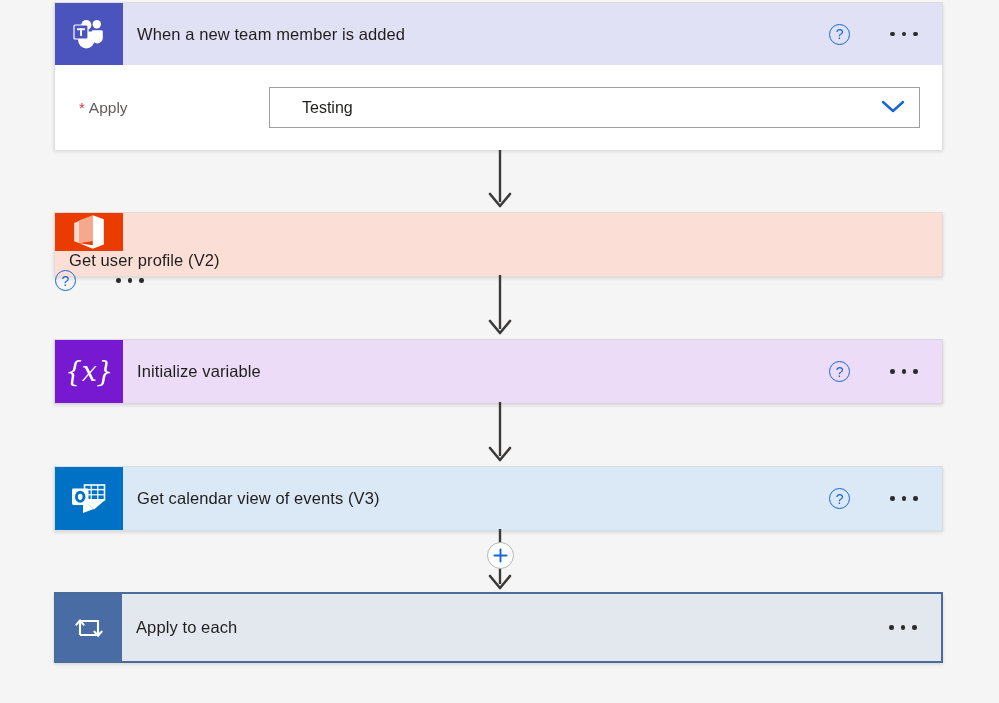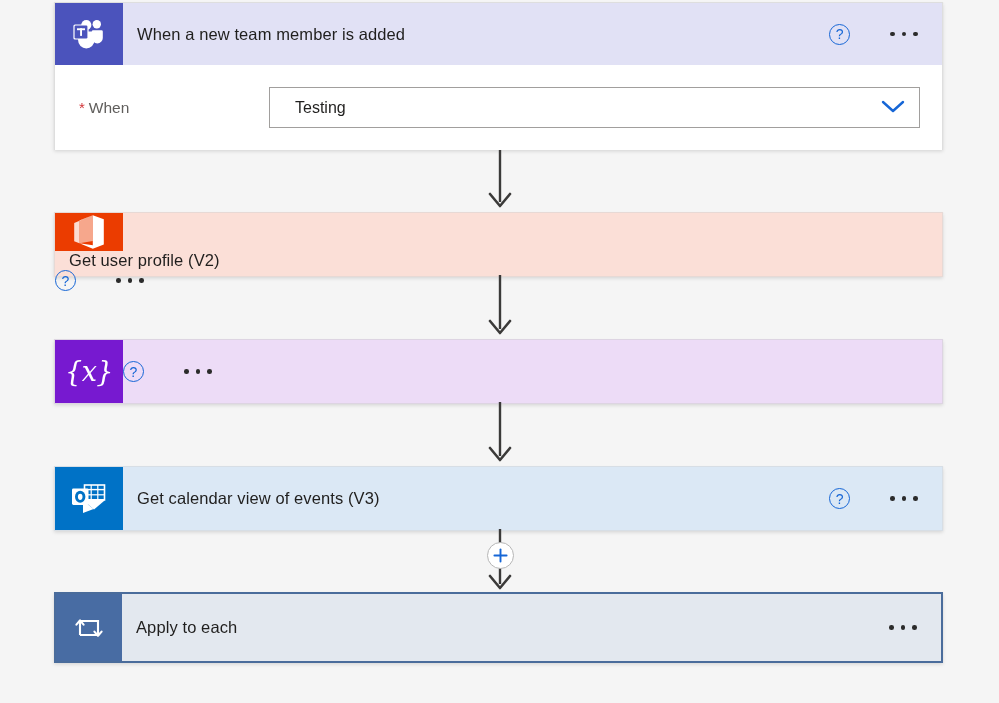--- a/index.html
+++ b/index.html
@@ -123,21 +123,21 @@
     margin-right: 4px;
   }
   .dropdown {
     flex: 1;
     height: 41px;
     background: #ffffff;
     border: 1px solid #a19f9d;
     display: flex;
     align-items: center;
     justify-content: space-between;
-    padding: 0 12px 0 25px;
+    padding: 0 12px 0 32px;
     box-sizing: border-box;
     font-size: 16px;
     color: #201f1e;
     cursor: pointer;
     margin-right: 2px;
   }
   .chev {
     display: block;
   }
 
@@ -244,21 +244,21 @@
         <div class="ellipsis">
           <i></i>
           <i></i>
           <i></i>
         </div>
       </div>
     </div>
     <div class="card-body">
       <div class="field-label">
         <span class="req-star">*</span>
-        <span>When</span>
+        <span>Apply</span>
       </div>
       <div class="dropdown">
         <span title="Select a team">Testing</span>
         <span class="chev">
           <svg width="28" height="18" viewBox="0 0 28 18" aria-hidden="true">
             <polyline points="4,5 14,14 24,5" fill="none" stroke="#1666d6" stroke-width="2.4" stroke-linecap="round" stroke-linejoin="round"></polyline>
           </svg>
         </span>
       </div>
     </div>
@@ -301,20 +301,21 @@
     </svg>
   </div>
 
   <div class="card" id="card-initvar">
     <div class="card-head">
       <div class="card-icon">
         <div class="tile tile-variable">
           <span class="var-glyph">{x}</span>
         </div>
       </div>
+      <div class="card-title">Initialize variable</div>
       <div class="card-actions">
         <div class="help-icon">?</div>
         <div class="ellipsis">
           <i></i>
           <i></i>
           <i></i>
         </div>
       </div>
     </div>
   </div>

